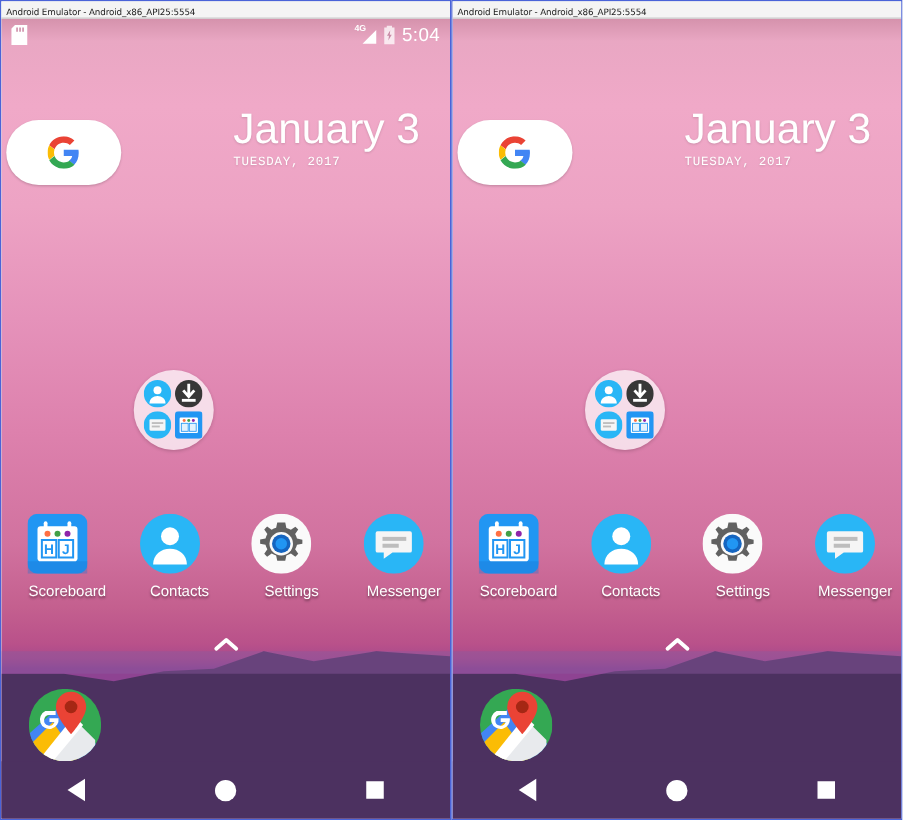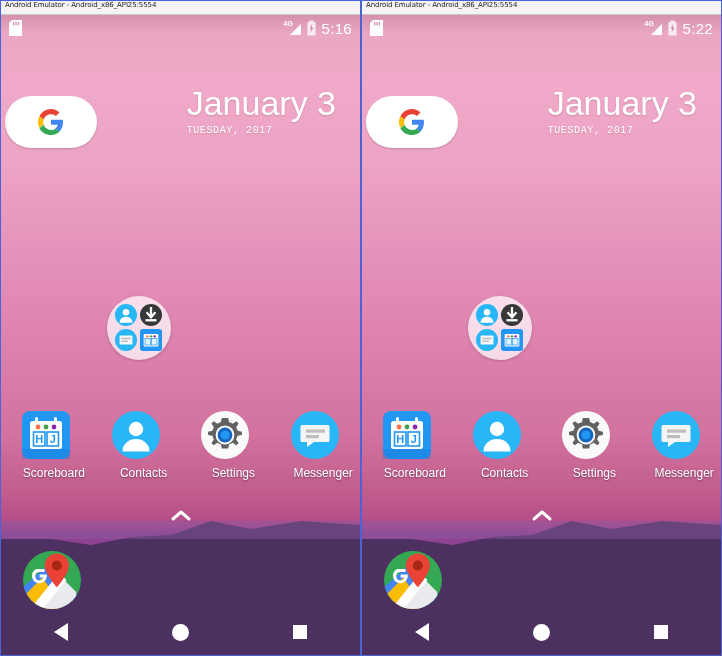--- a/index.html
+++ b/index.html
@@ -18,21 +18,21 @@
     background:#f2f2f2;
     overflow:hidden;
   }
 
   
   .titlebar{
     position:relative;
     height:14px;
     background:#f4f4f4;
     border-bottom:1px solid #c9c9c9;
-    display:flex;align-items:flex-start;
+    display:flex;align-items:flex-end;
     padding-left:4px;
     box-sizing:border-box;
   }
   .titlebar .title-text{
     font-size:7px;
     color:#1b1b1b;
     letter-spacing:-0.1px;
     white-space:nowrap;
     font-family:"DejaVu Sans", sans-serif;
   }
@@ -229,21 +229,21 @@
         </div>
         <div class="sb-right">
           <div class="signal-wrap">
             <span class="g4">4G</span>
             <span class="tri"></span>
           </div>
           <svg width="11" height="16" viewBox="0 0 11 16">
             <path d="M3.4,0.6 L7.6,0.6 L7.6,2 L9.6,2 L9.6,15.4 L1.4,15.4 L1.4,2 L3.4,2 Z" fill="#ffffff" opacity="0.75"></path>
             <path d="M6.2,4.2 L3.6,8.6 L5.2,8.6 L4.6,12.4 L7.4,7.8 L5.8,7.8 Z" fill="#c98aa6"></path>
           </svg>
-          <span class="clock">5:16</span>
+          <span class="clock">5:04</span>
         </div>
       </div>
 
       <div class="searchpill" title="Search">
         <svg class="glogo" viewBox="0 0 48 48">
           <path fill="#EA4335" d="M24 9.5c3.5 0 6.6 1.2 9 3.6l6.7-6.7C35.6 2.6 30.2 0 24 0 14.6 0 6.5 5.4 2.6 13.2l7.8 6.1C12.3 13.4 17.6 9.5 24 9.5z"></path>
           <path fill="#4285F4" d="M46.1 24.6c0-1.6-.1-3.1-.4-4.6H24v9.1h12.4c-.5 2.9-2.2 5.3-4.7 7l7.6 5.9c4.4-4.1 6.8-10.1 6.8-17.4z"></path>
           <path fill="#FBBC05" d="M10.4 28.6c-.5-1.4-.8-2.9-.8-4.6s.3-3.2.8-4.6l-7.8-6.1C.9 16.5 0 20.1 0 24s.9 7.5 2.6 10.7l7.8-6.1z"></path>
           <path fill="#34A853" d="M24 48c6.5 0 11.9-2.1 15.9-5.8l-7.6-5.9c-2.1 1.4-4.8 2.3-8.3 2.3-6.4 0-11.7-3.9-13.6-9.3l-7.8 6.1C6.5 42.6 14.6 48 24 48z"></path>
         </svg>
@@ -404,41 +404,20 @@
     <div class="phone">
       <div class="wallpaper"></div>
 
       <div class="mountain">
         <svg viewBox="0 0 359 160" preserveAspectRatio="none">
           <path d="M0,44 L0,160 L359,160 L359,30 L300,26 L250,34 L210,26 L170,40 L130,42 L90,50 L50,44 Z" fill="#4c3160"></path>
           <path d="M0,26 L359,26 L359,44 L0,44 Z" fill="#8c5ba0" opacity="0.45"></path>
         </svg>
       </div>
 
-      <div class="statusbar">
-        <div class="sb-left">
-          <svg class="sd-icon" width="13" height="16" viewBox="0 0 13 16">
-            <path d="M3,0 L13,0 L13,16 L0,16 L0,3 Z" fill="#ffffff"></path>
-            <rect x="4" y="2" width="1.3" height="3.4" fill="#d08faa"></rect>
-            <rect x="6.4" y="2" width="1.3" height="3.4" fill="#d08faa"></rect>
-            <rect x="8.8" y="2" width="1.3" height="3.4" fill="#d08faa"></rect>
-          </svg>
-        </div>
-        <div class="sb-right">
-          <div class="signal-wrap">
-            <span class="g4">4G</span>
-            <span class="tri"></span>
-          </div>
-          <svg width="11" height="16" viewBox="0 0 11 16">
-            <path d="M3.4,0.6 L7.6,0.6 L7.6,2 L9.6,2 L9.6,15.4 L1.4,15.4 L1.4,2 L3.4,2 Z" fill="#ffffff" opacity="0.75"></path>
-            <path d="M6.2,4.2 L3.6,8.6 L5.2,8.6 L4.6,12.4 L7.4,7.8 L5.8,7.8 Z" fill="#c98aa6"></path>
-          </svg>
-          <span class="clock">5:22</span>
-        </div>
-      </div>
 
       <div class="searchpill" title="Search">
         <svg class="glogo" viewBox="0 0 48 48">
           <path fill="#EA4335" d="M24 9.5c3.5 0 6.6 1.2 9 3.6l6.7-6.7C35.6 2.6 30.2 0 24 0 14.6 0 6.5 5.4 2.6 13.2l7.8 6.1C12.3 13.4 17.6 9.5 24 9.5z"></path>
           <path fill="#4285F4" d="M46.1 24.6c0-1.6-.1-3.1-.4-4.6H24v9.1h12.4c-.5 2.9-2.2 5.3-4.7 7l7.6 5.9c4.4-4.1 6.8-10.1 6.8-17.4z"></path>
           <path fill="#FBBC05" d="M10.4 28.6c-.5-1.4-.8-2.9-.8-4.6s.3-3.2.8-4.6l-7.8-6.1C.9 16.5 0 20.1 0 24s.9 7.5 2.6 10.7l7.8-6.1z"></path>
           <path fill="#34A853" d="M24 48c6.5 0 11.9-2.1 15.9-5.8l-7.6-5.9c-2.1 1.4-4.8 2.3-8.3 2.3-6.4 0-11.7-3.9-13.6-9.3l-7.8 6.1C6.5 42.6 14.6 48 24 48z"></path>
         </svg>
       </div>
 

